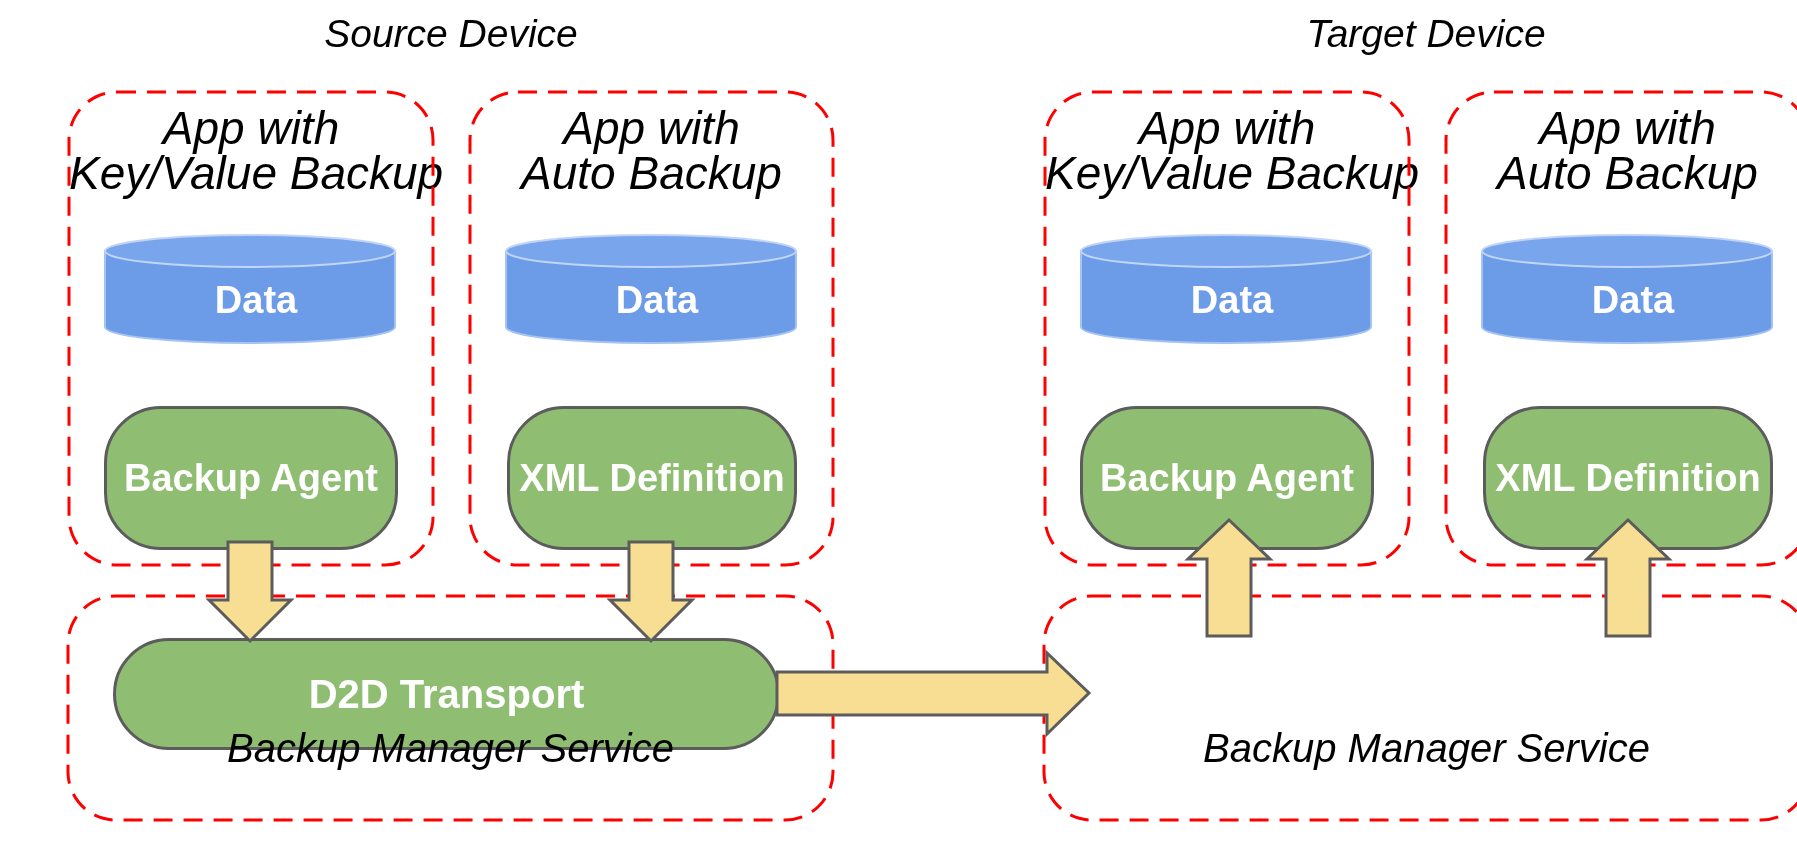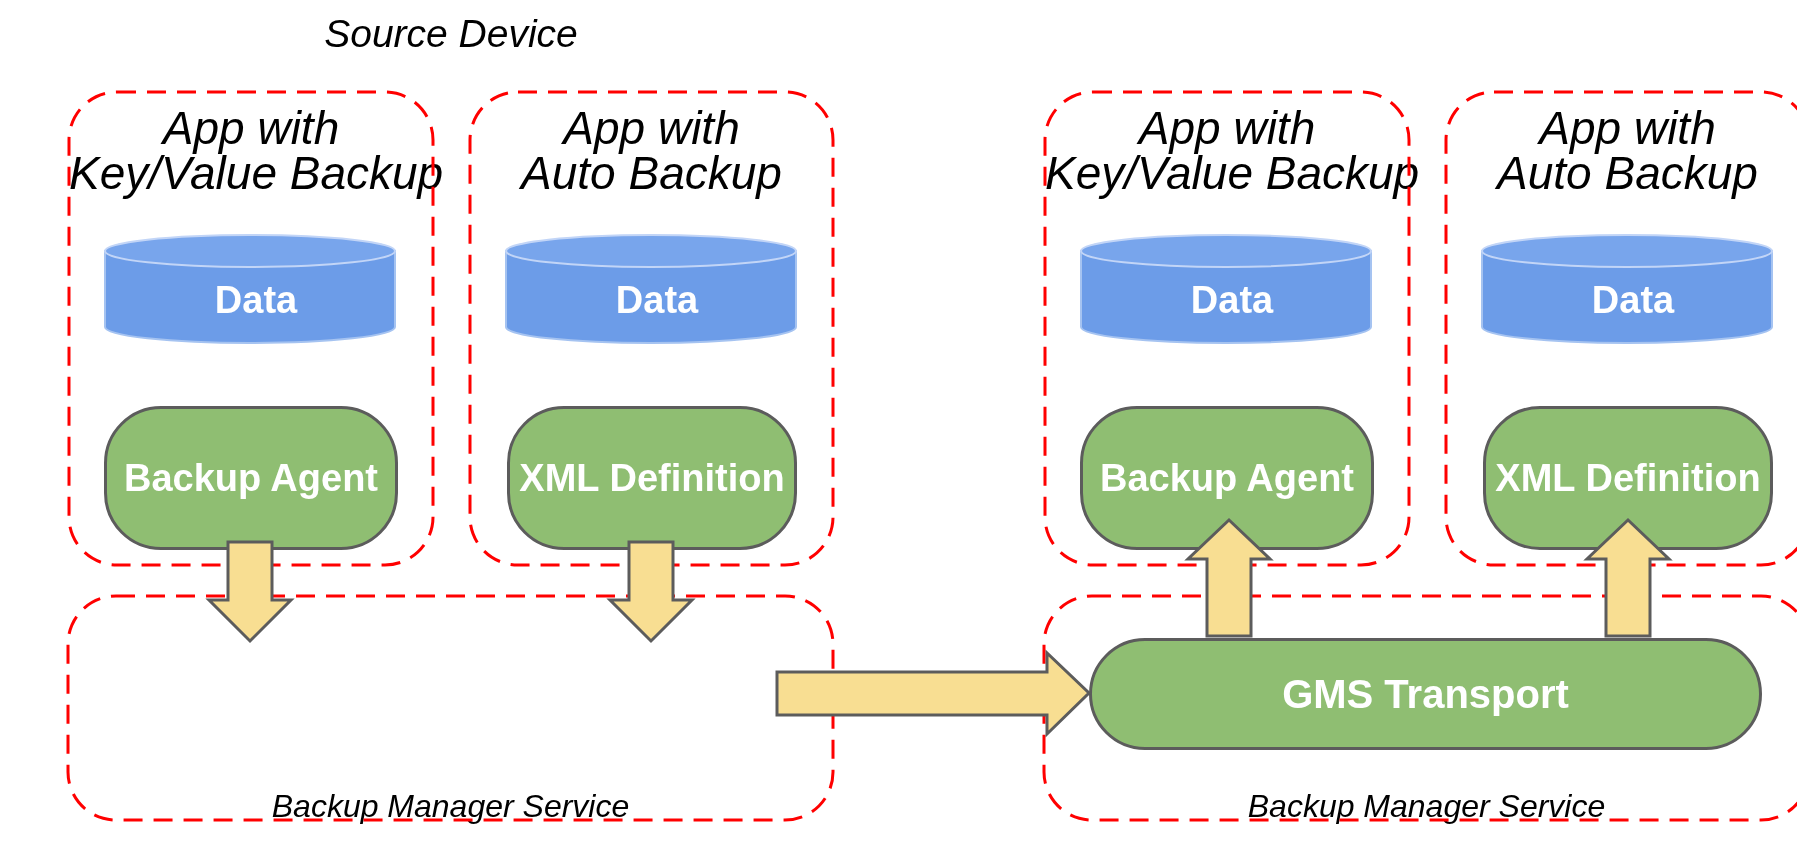--- a/index.html
+++ b/index.html
@@ -63,41 +63,42 @@
   .transport{
     position:absolute;top:638px;height:112px;border-radius:56px;
     background:var(--green-fill);border:3px solid var(--green-stroke);
     display:flex;align-items:center;justify-content:center;
     font-weight:bold;font-size:40px;color:var(--text-light);white-space:nowrap;
   }
   .transport.d2d{left:73px;width:667px;}
   .transport.gms{left:1049px;width:673px;}
 
   .service-label{
-    position:absolute;top:788px;text-align:center;
-    font-style:italic;font-size:32px;color:var(--text-dark);white-space:nowrap;
+    position:absolute;top:726px;text-align:center;
+    font-style:italic;font-size:40px;color:var(--text-dark);white-space:nowrap;
   }
   .service-label.left{left:28px;width:765px;}
   .service-label.right{left:1004px;width:765px;}
 
   svg.overlay{
     position:absolute;left:0;top:0;width:1797px;height:847px;
     pointer-events:none;
   }
   .dashed-rect{fill:none;stroke:var(--red);stroke-width:3;stroke-dasharray:19 11;}
   .arrow{fill:var(--yellow-fill);stroke:var(--yellow-stroke);stroke-width:3;stroke-linejoin:miter;}
   .cyl-body{fill:var(--blue-fill);stroke:var(--blue-edge);stroke-width:2;}
   .cyl-top{fill:var(--blue-top);stroke:var(--blue-edge2);stroke-width:2;}
 </style>
 </head>
 <body>
 
 <div class="canvas">
 
   <div class="title source">Source Device</div>
+  <div class="title target">Target Device</div>
 
   <div class="app-label a">
     <span>App with</span>
     <span>Key/Value Backup</span>
   </div>
   <div class="app-label b">
     <span>App with</span>
     <span>Auto Backup</span>
   </div>
   <div class="app-label c">
@@ -136,21 +137,21 @@
       <ellipse class="cyl-top" cx="147" cy="18" rx="145" ry="16"></ellipse>
     </svg>
     <div class="data-label">Data</div>
   </div>
 
   <div class="pill pa-src">Backup Agent</div>
   <div class="pill xml-src">XML Definition</div>
   <div class="pill pa-tgt">Backup Agent</div>
   <div class="pill xml-tgt">XML Definition</div>
 
-  <div class="transport gms">GMS Transport</div>
+  <div class="transport d2d">D2D Transport</div>
 
   <div class="service-label left">Backup Manager Service</div>
   <div class="service-label right">Backup Manager Service</div>
 
   <svg class="overlay" viewBox="0 0 1797 847">
     <g>
       <rect class="dashed-rect" x="29" y="92" width="364" height="473" rx="48"></rect>
       <rect class="dashed-rect" x="430" y="92" width="363" height="473" rx="48"></rect>
       <rect class="dashed-rect" x="1005" y="92" width="364" height="473" rx="48"></rect>
       <rect class="dashed-rect" x="1406" y="92" width="363" height="473" rx="48"></rect>

